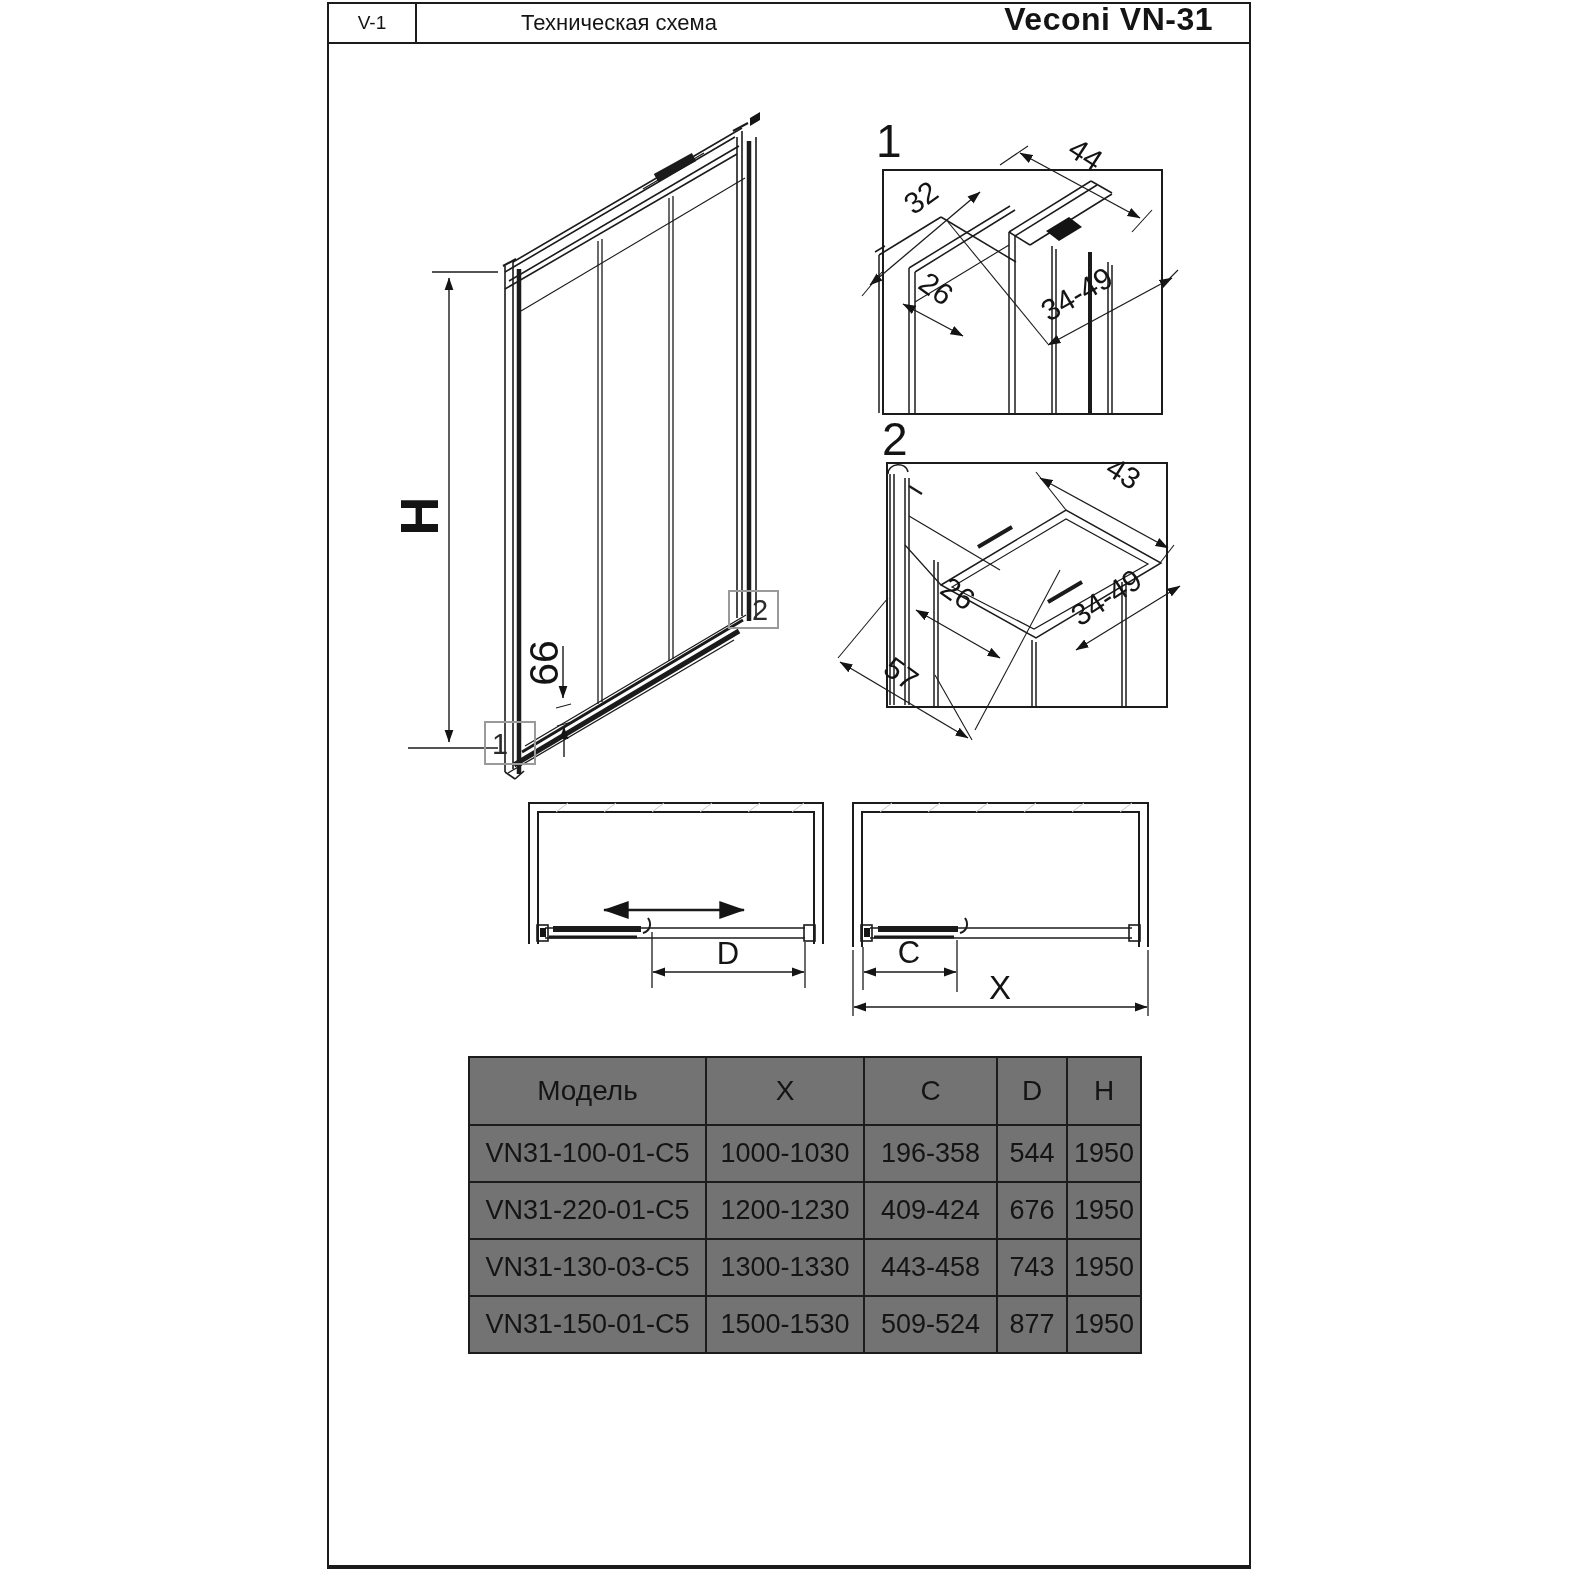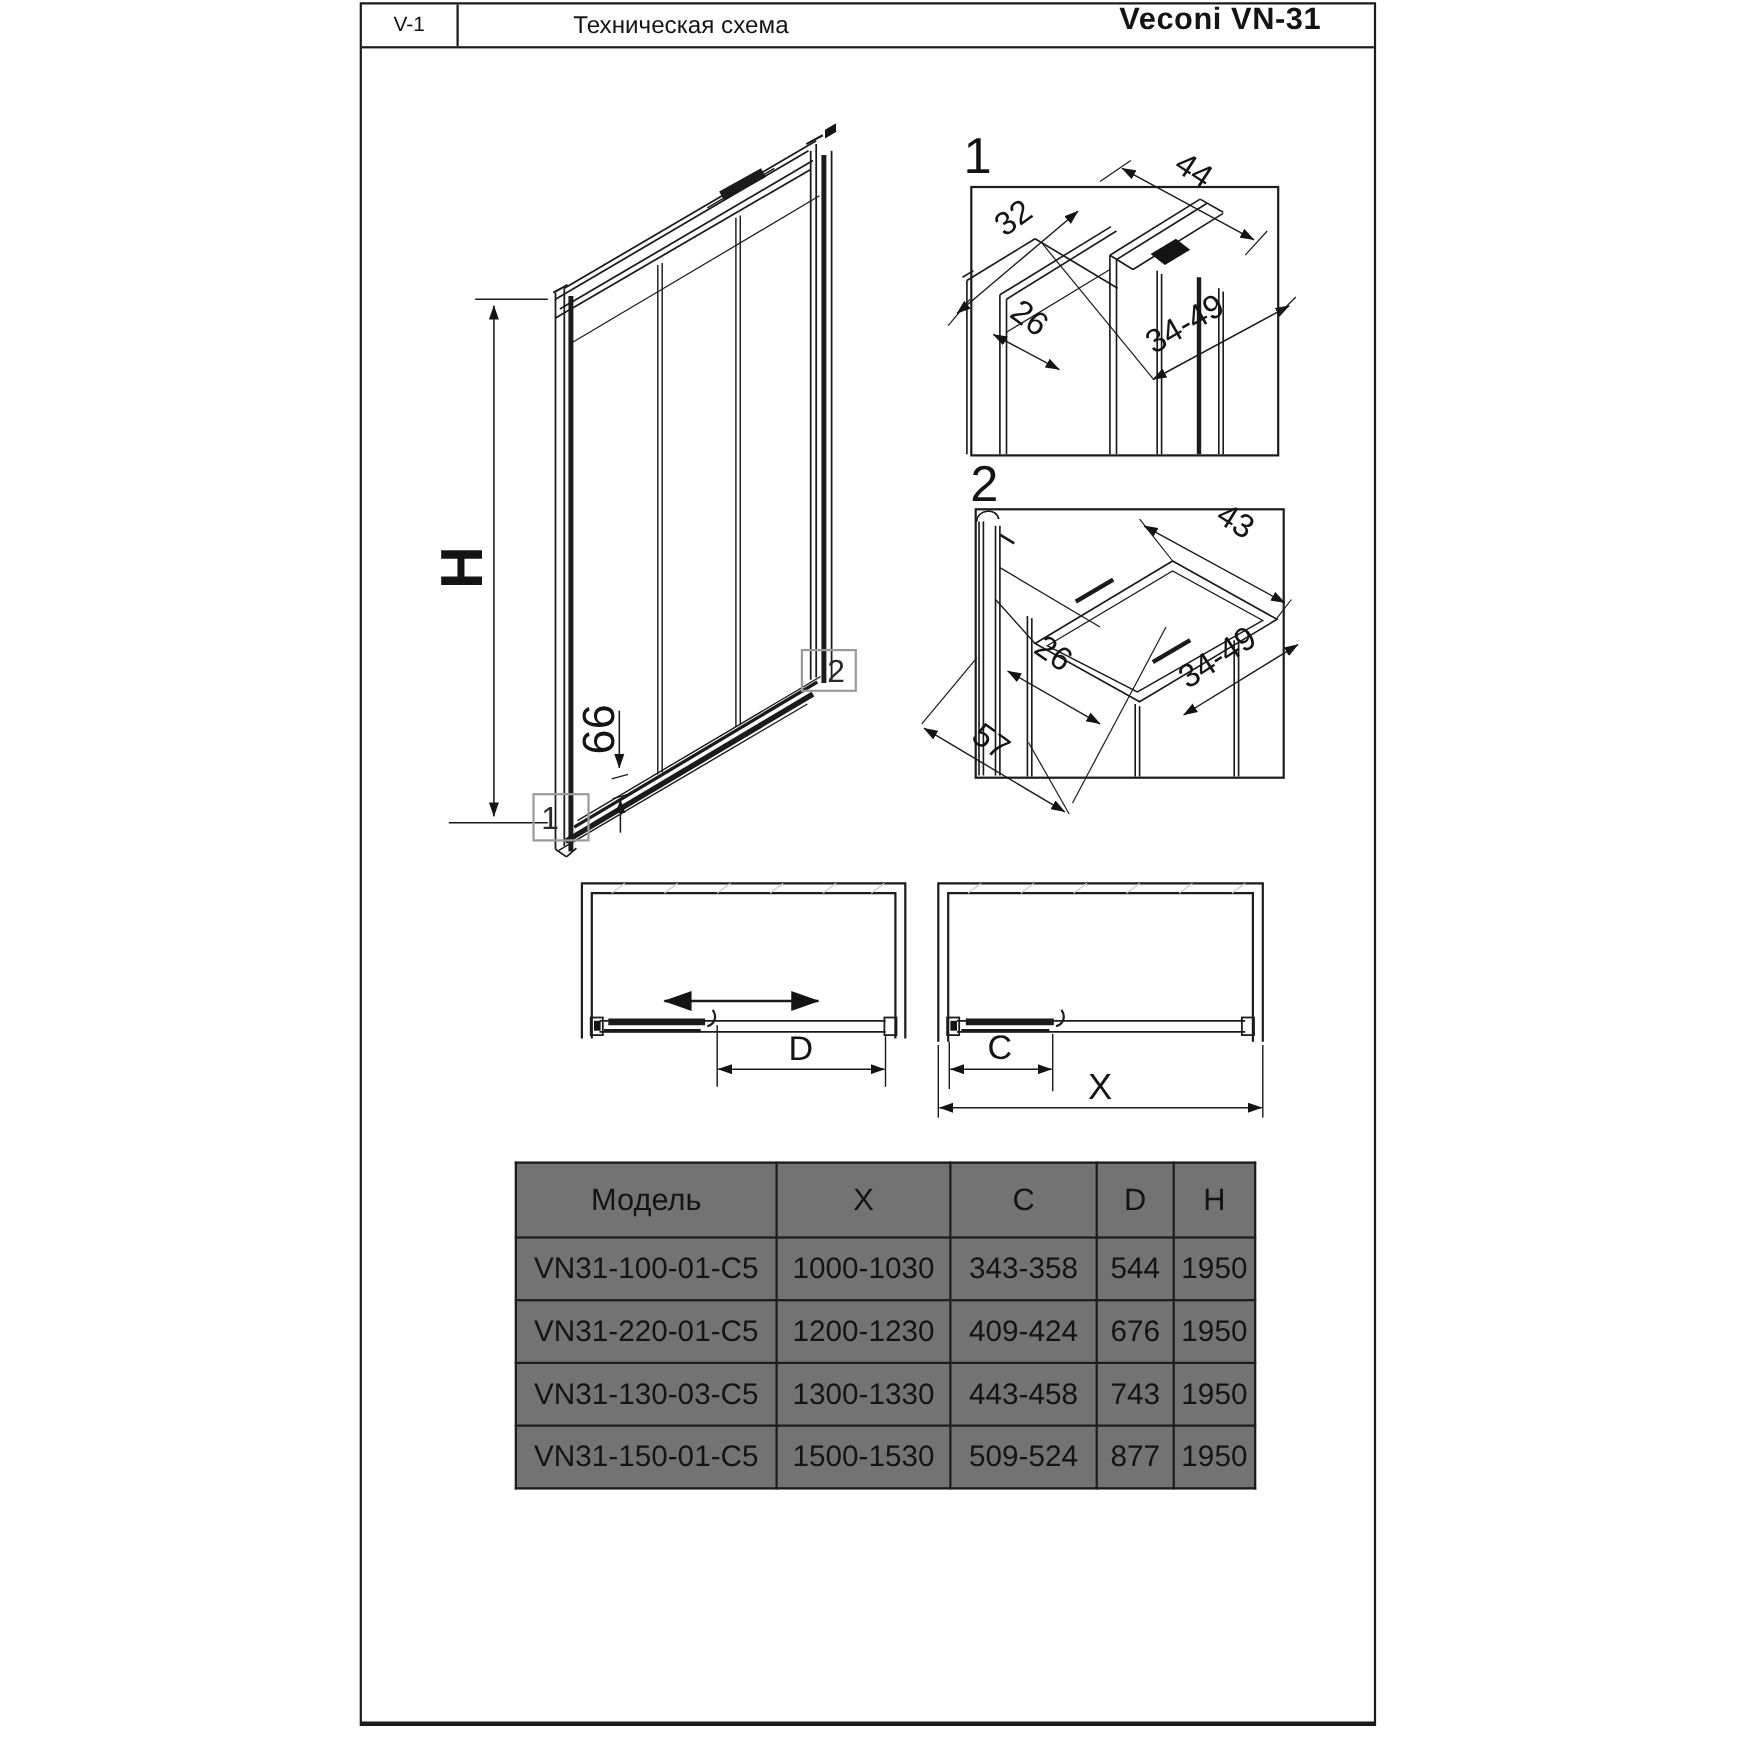--- a/index.html
+++ b/index.html
@@ -5,21 +5,21 @@
   html,body{margin:0;padding:0;background:#fff;}
   .page{position:relative;width:1580px;height:1580px;background:#ffffff;
         font-family:"Liberation Sans",sans-serif;color:#141414;overflow:hidden;}
   .frame{position:absolute;left:327px;top:2px;width:924px;height:1567px;
          border:2px solid #1b1b1b;border-bottom-width:4px;box-sizing:border-box;background:#fff;}
   .hdr{position:absolute;left:0;top:0;right:0;height:38px;border-bottom:2px solid #1b1b1b;}
   .hdr-code{position:absolute;left:0;top:0;width:88px;height:38px;border-right:2px solid #1b1b1b;
             display:flex;align-items:center;justify-content:center;font-size:19px;box-sizing:border-box;}
   .hdr-title{position:absolute;left:95px;top:0;width:390px;height:38px;display:flex;
              align-items:center;justify-content:center;font-size:22px;}
-  .hdr-brand{position:absolute;right:48px;top:-3px;font-size:28px;font-weight:bold;letter-spacing:0.5px;}
+  .hdr-brand{position:absolute;right:36px;top:-3px;font-size:32px;font-weight:bold;letter-spacing:0.5px;}
   svg.draw{position:absolute;left:0;top:0;}
   table.spec{position:absolute;left:468px;top:1056px;border-collapse:collapse;table-layout:fixed;
              font-size:27px;background:#737373;}
   table.spec th,table.spec td{border:2px solid #1c1c1c;text-align:center;vertical-align:middle;
              font-weight:normal;padding:0;overflow:hidden;white-space:nowrap;}
   table.spec thead th{height:66px;font-size:28px;}
   table.spec tbody td{height:55px;}
 </style>
 </head>
 <body>
@@ -254,21 +254,21 @@
           <th>X</th>
           <th>C</th>
           <th>D</th>
           <th>H</th>
         </tr>
       </thead>
     <tbody id="spec-body">
         <tr>
           <td>VN31-100-01-C5</td>
           <td>1000-1030</td>
-          <td>343-358</td>
+          <td>196-358</td>
           <td>544</td>
           <td>1950</td>
         </tr>
         <tr>
           <td>VN31-220-01-C5</td>
           <td>1200-1230</td>
           <td>409-424</td>
           <td>676</td>
           <td>1950</td>
         </tr>

